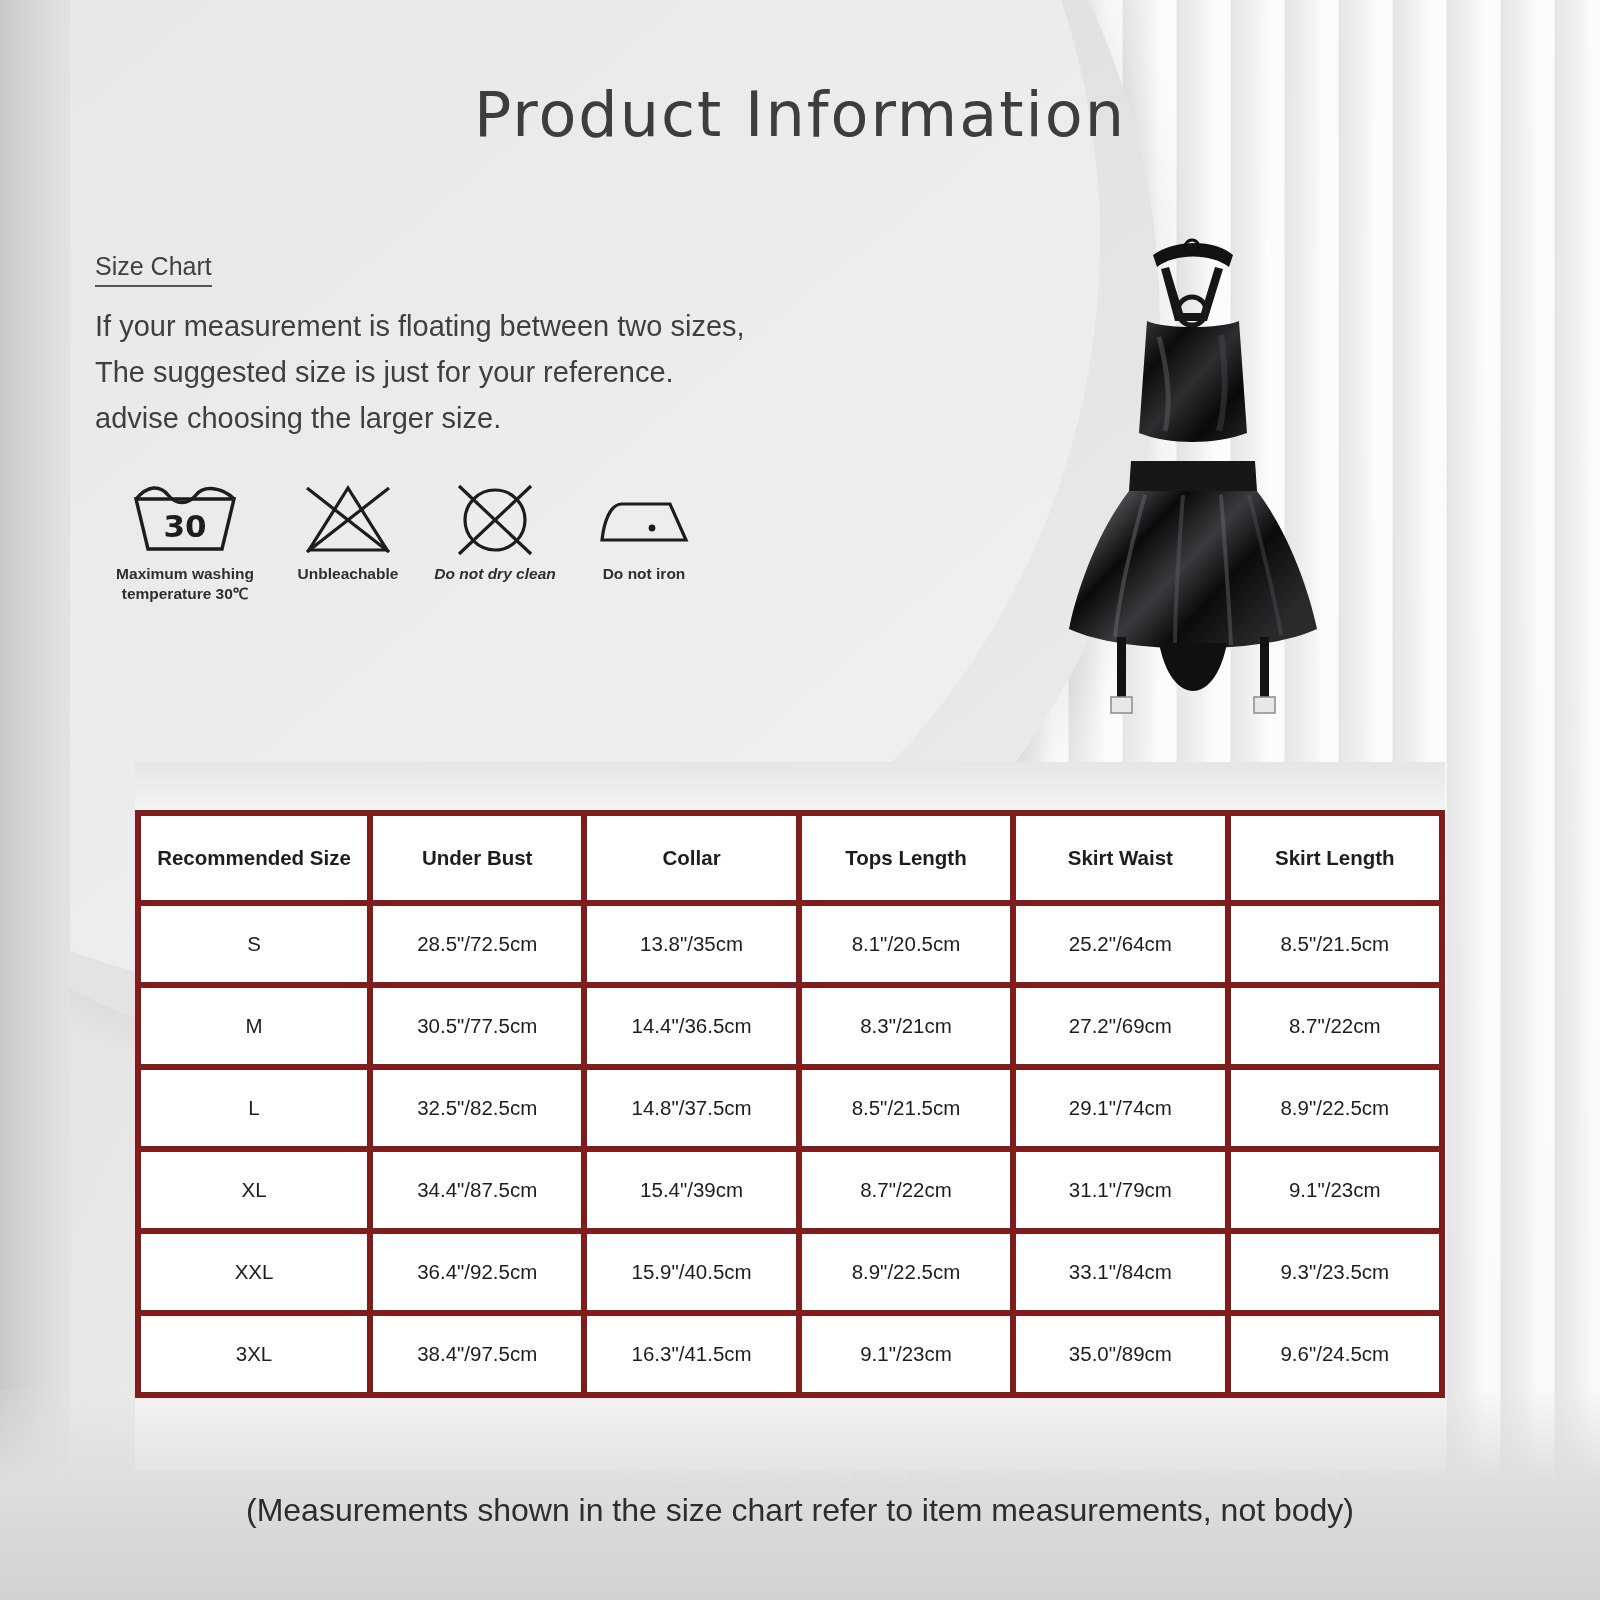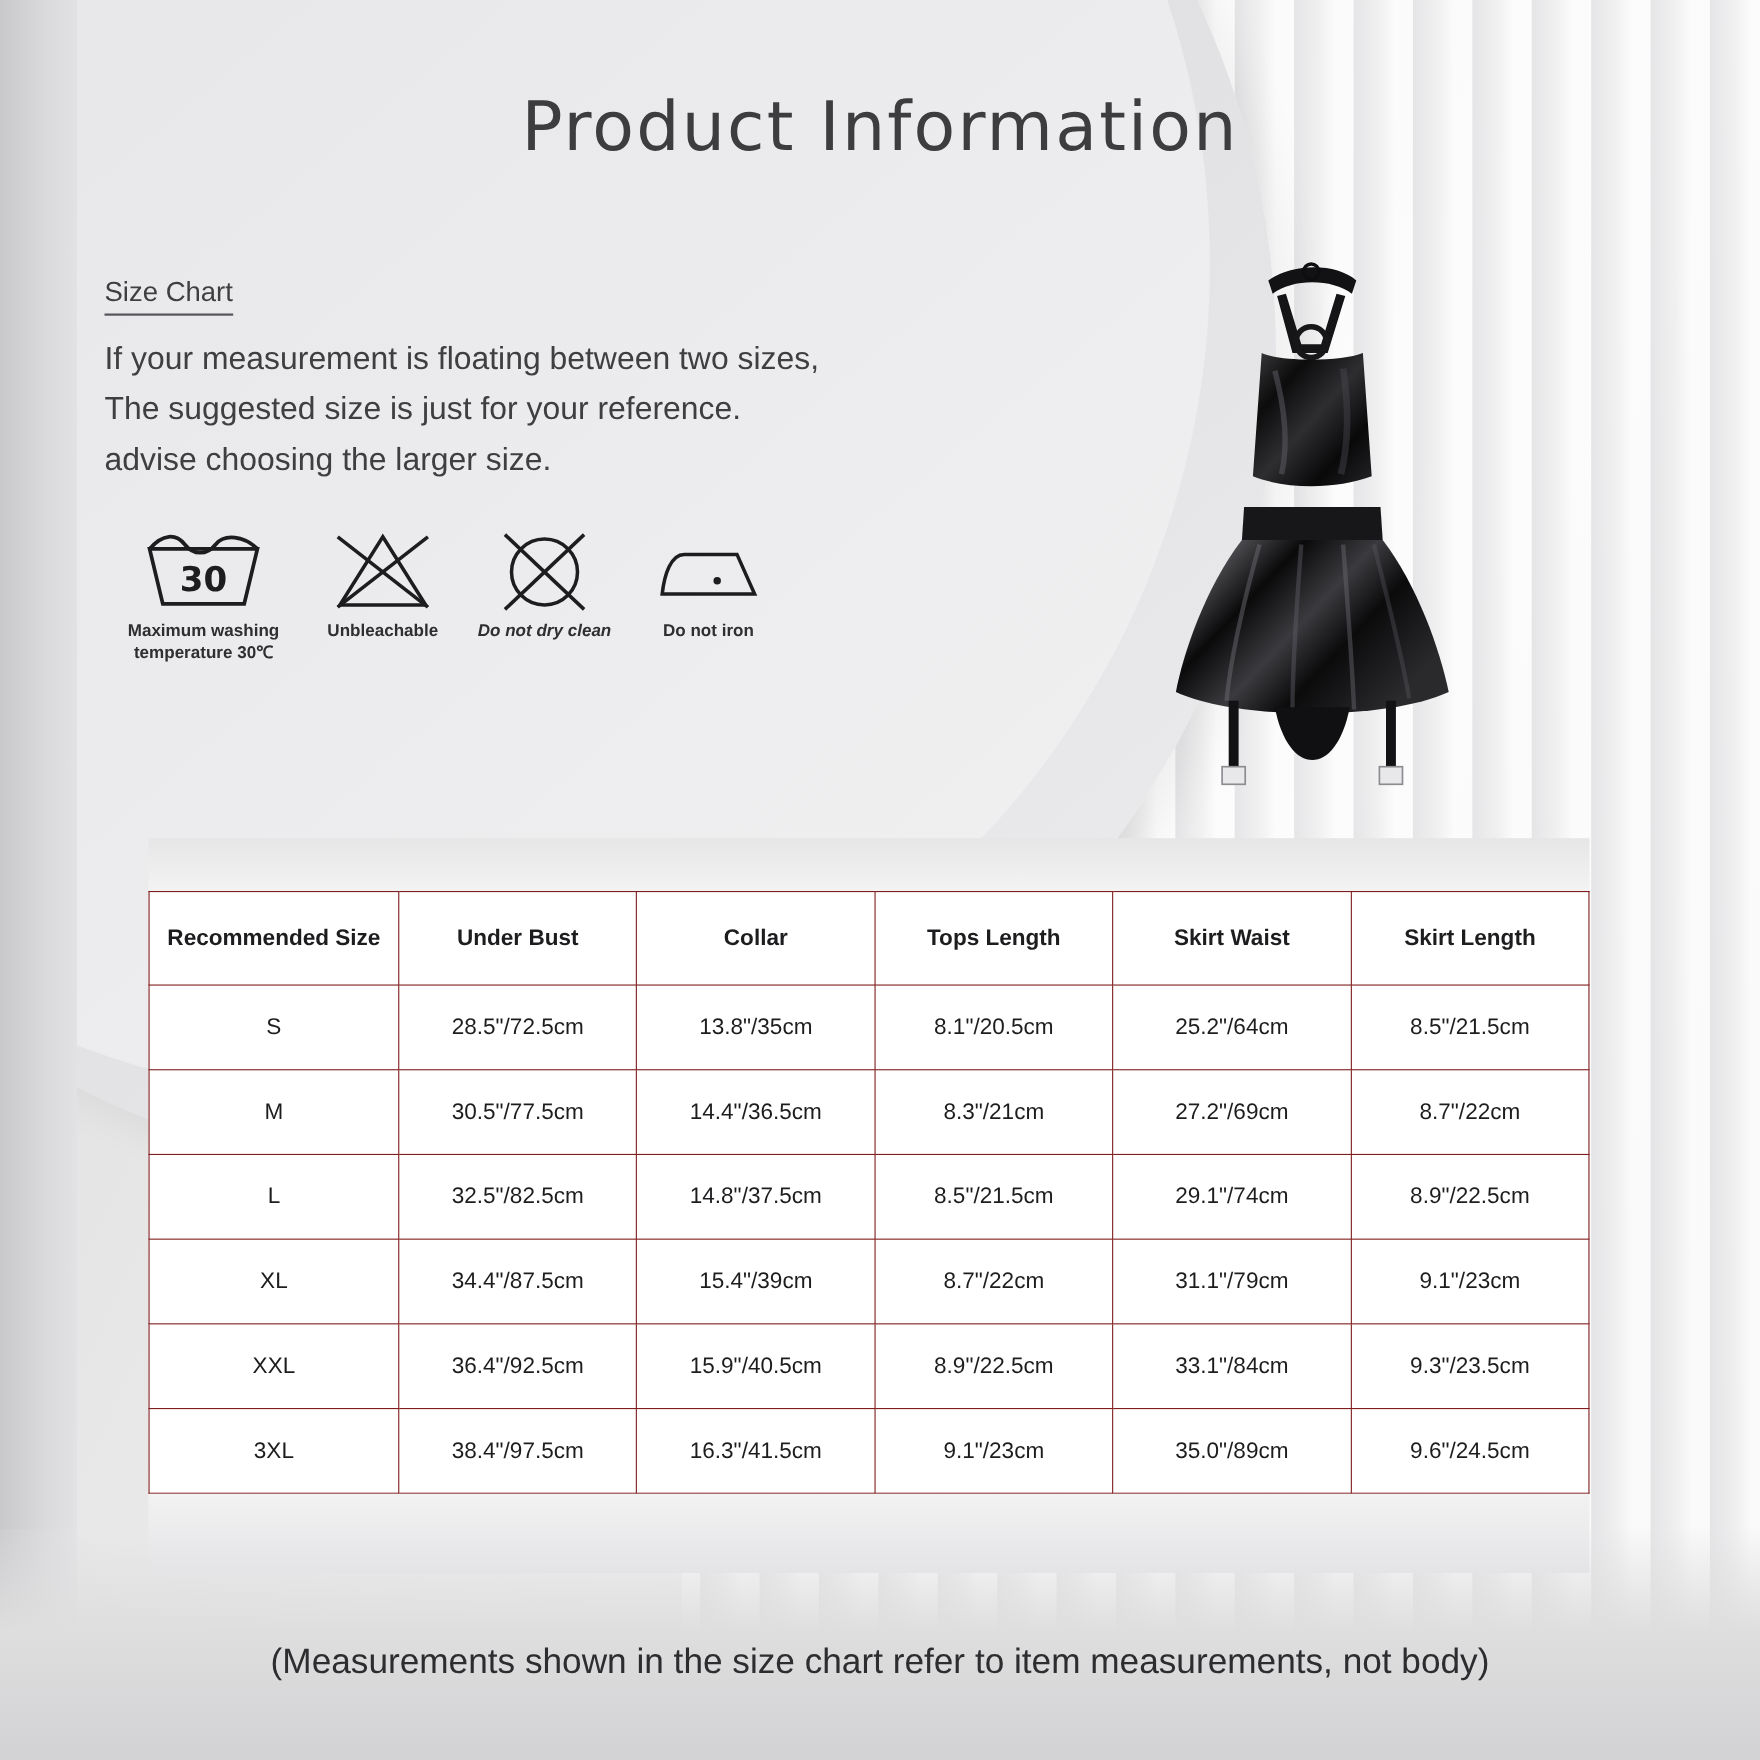--- a/index.html
+++ b/index.html
@@ -165,21 +165,21 @@
     background: linear-gradient(180deg, #e6e6e7 0%, #f3f3f4 100%);
   }
   table.size-table {
     border-collapse: collapse;
     width: 1310px;
     background: #ffffff;
     table-layout: fixed;
   }
   table.size-table th,
   table.size-table td {
-    border: 1px solid #7f1d1d;
+    border: 6px solid #7f1d1d;
     text-align: center;
     color: #1d1d1f;
     height: 74px;
   }
   table.size-table th {
     font-size: 20.5px;
     font-weight: bold;
     height: 82px;
   }
   table.size-table td {

